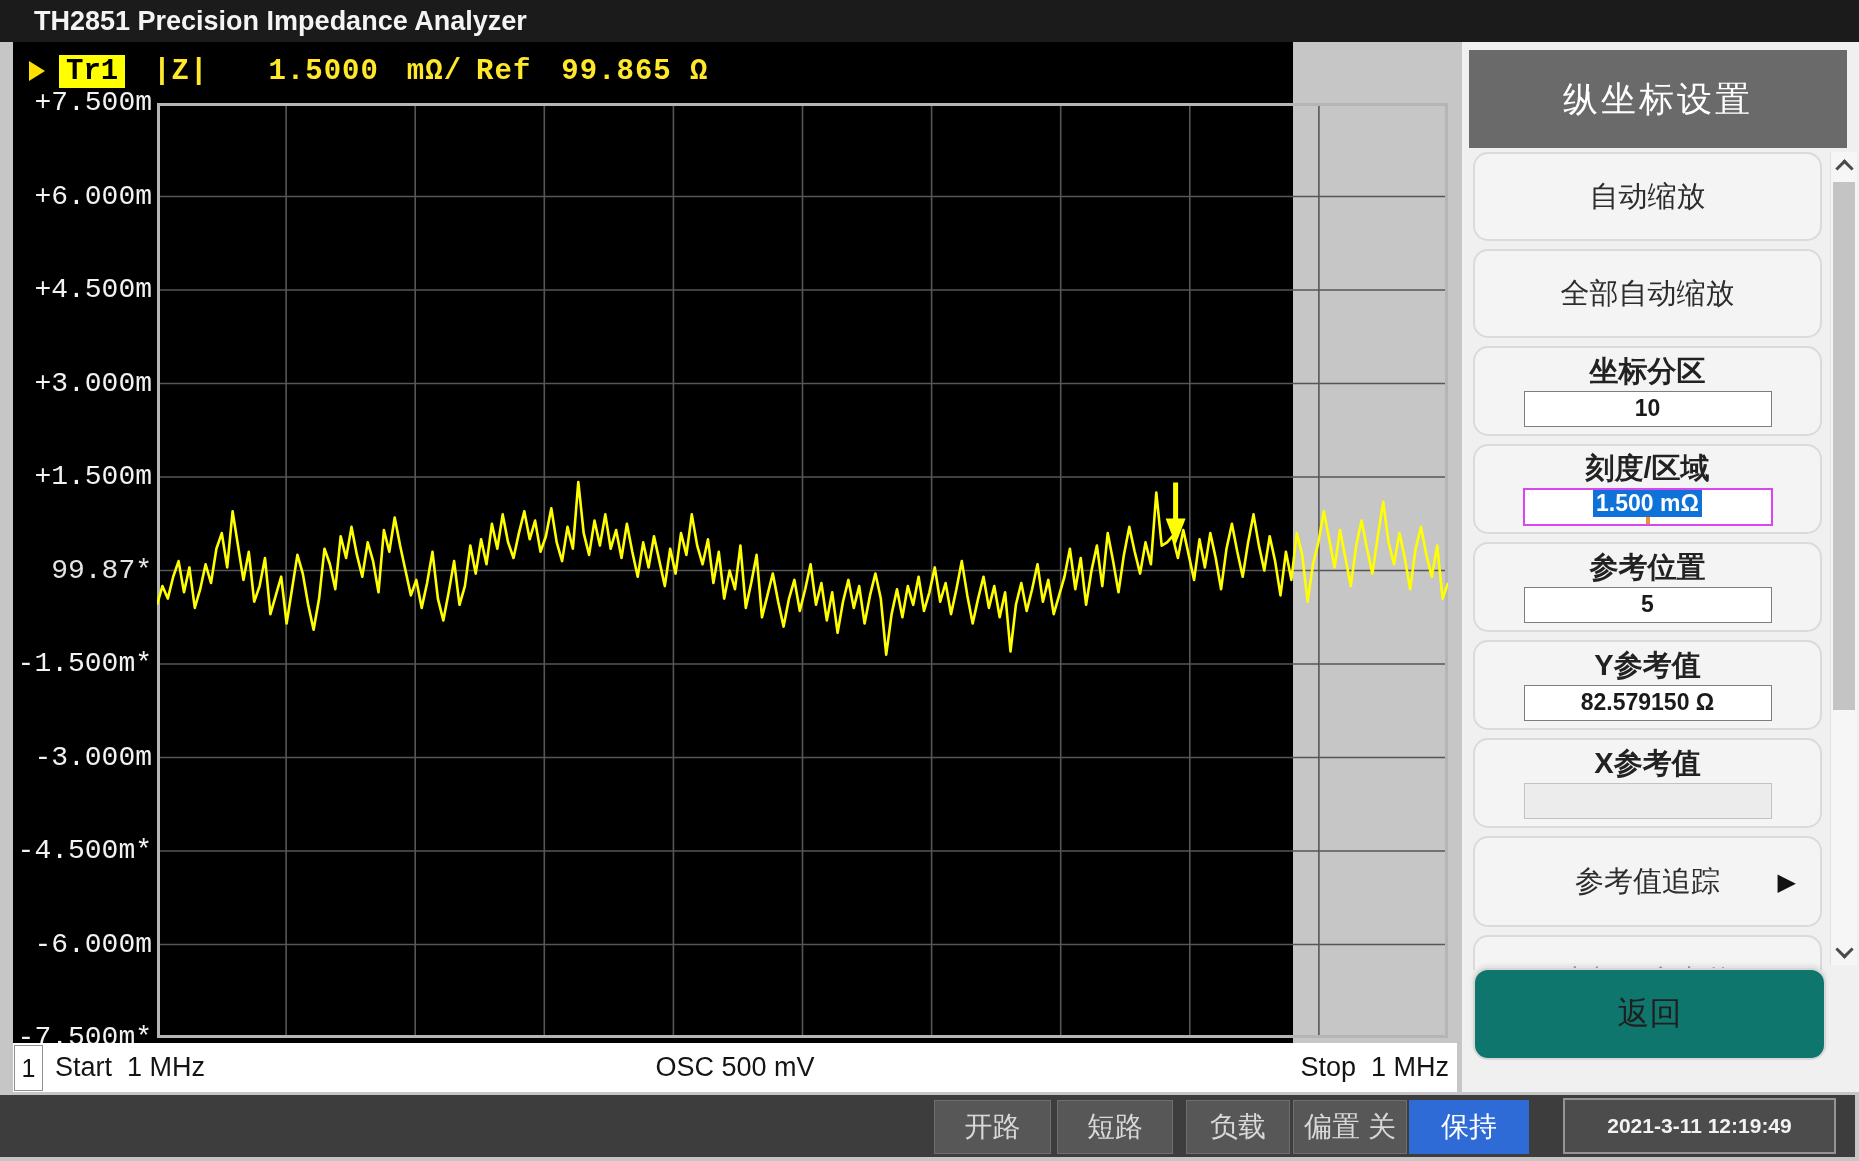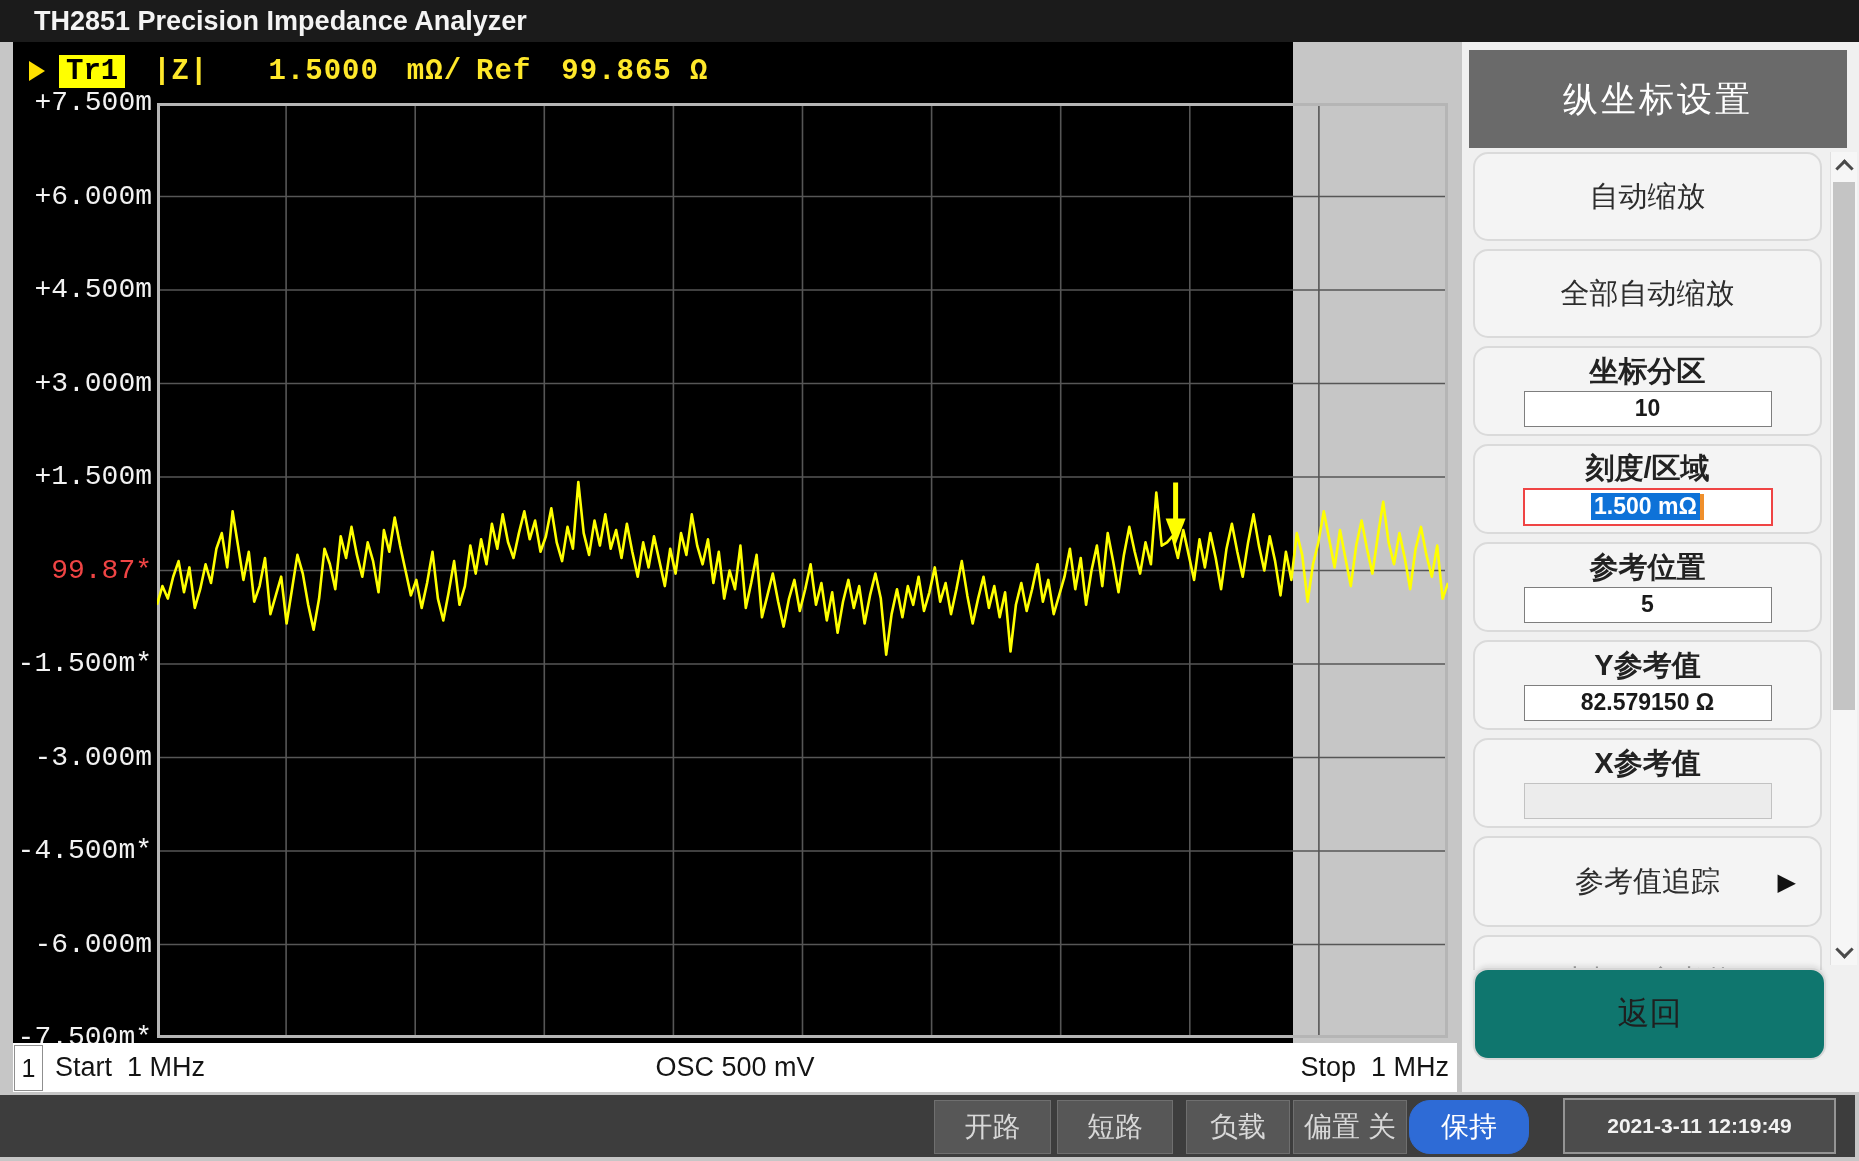--- a/index.html
+++ b/index.html
@@ -12,21 +12,21 @@
   .titlebar{left:0;top:0;width:1859px;height:42px;background:#1b1b1b;}
   .titlebar .t{position:absolute;left:34px;top:0;line-height:42px;font-size:27px;font-weight:700;color:#f4f4f4;}
 
   
   .chartblk{left:13px;top:42px;width:1280px;height:1001px;background:#000;}
   .status{position:absolute;left:16px;top:13px;height:32px;display:flex;align-items:center;font-size:29px;color:#ffe82a;}
   .status .play{width:0;height:0;border-left:16px solid #ffe000;border-top:10px solid transparent;border-bottom:10px solid transparent;margin-right:14px;}
   .status .chip{background:#ffff00;color:#000;padding:0 7px;font-weight:700;}
   .status .seg{margin-left:28px;font-weight:700;letter-spacing:1px;}
   .ytick{position:absolute;right:6px;height:34px;line-height:34px;font-size:28px;color:#f2f2f2;white-space:pre;}
-  .ytick.ref{color:#ef4444;}
+  .ytick.ref{color:#e5e5e5;}
   #plot{left:144px;top:61px;width:1291px;height:935px;}
 
   
   .xstrip{left:13px;top:1043px;width:1444px;height:49px;background:#ffffff;color:#141414;font-size:27px;}
   .xstrip .chanbox{position:absolute;left:1px;top:2px;width:27px;height:44px;border:1px solid #8f8f8f;background:#fff;
         display:flex;align-items:center;justify-content:center;font-size:25px;}
   .xstrip .lbl{position:absolute;top:0;line-height:49px;white-space:pre;}
 
   
   .panel{left:1462px;top:42px;width:397px;height:1050px;background:#f0f0f0;}
@@ -37,21 +37,21 @@
   .pbtn{flex:none;background:#f4f4f4;border:2px solid #dadada;border-radius:15px;
         display:flex;align-items:center;justify-content:center;font-size:29px;color:#2d2d2d;position:relative;}
   .pbtn.h85{height:85px;} .pbtn.h87{height:87px;}
   .pbtn .arrow{position:absolute;right:24px;font-size:24px;color:#111;}
   .pbtn.dim{color:#9d9d9d;}
   .card{flex:none;height:86px;background:#f4f4f4;border:2px solid #dadada;border-radius:15px;
         display:flex;flex-direction:column;align-items:center;justify-content:center;gap:5px;}
   .card .clabel{font-size:29px;color:#222;font-weight:700;line-height:30px;}
   .cinput{width:246px;height:34px;background:#fff;border:1px solid #7e7e7e;
         display:flex;align-items:center;justify-content:center;font-size:23px;font-weight:700;color:#1a1a1a;}
-  .cinput.focus{border:2px solid #ef4444;height:34px;}
+  .cinput.focus{border:2px solid #d946ef;height:34px;flex-direction:column;}
   .cinput.focus .sel{background:#0e72d8;color:#fff;padding:0 3px;}
   .cinput.focus .caret{display:inline-block;width:4px;height:26px;background:#ef8f2b;}
   .cinput.disabled{background:#ececec;border:1px solid #c2c2c2;}
   .backbtn{position:absolute;left:11px;top:926px;width:349px;height:88px;background:#0f766e;
         border:2px solid #d6d6d6;border-radius:15px;display:flex;align-items:center;justify-content:center;
         font-size:32px;color:#1f1f1f;z-index:5;box-shadow:0 -3px 4px rgba(0,0,0,0.08);}
 
   
   .sbar{position:absolute;left:368px;top:110px;width:26px;height:813px;background:#f6f6f6;border-left:1px solid #e0e0e0;}
   .sbtn{position:absolute;left:0;width:26px;height:26px;display:flex;align-items:center;justify-content:center;}
@@ -198,18 +198,18 @@
     <div class="backbtn">
       <span>返回</span>
     </div>
   </div>
 
   <div class="abs botbar">
     <div class="bbtn" style="left:934px;width:115px;">开路</div>
     <div class="bbtn" style="left:1057px;width:114px;">短路</div>
     <div class="bbtn" style="left:1186px;width:102px;">负载</div>
     <div class="bbtn" style="left:1293px;width:112px;">偏置 关</div>
-    <div class="bbtn active" style="left:1409px;width:118px;border-radius:21px;">保持</div>
+    <div class="bbtn active" style="left:1409px;width:118px;">保持</div>
     <div class="datebox" style="left:1563px;width:269px;">2021-3-11 12:19:49</div>
   </div>
   <div class="abs redge"></div>
 
 </div>
 
 </body></html>

